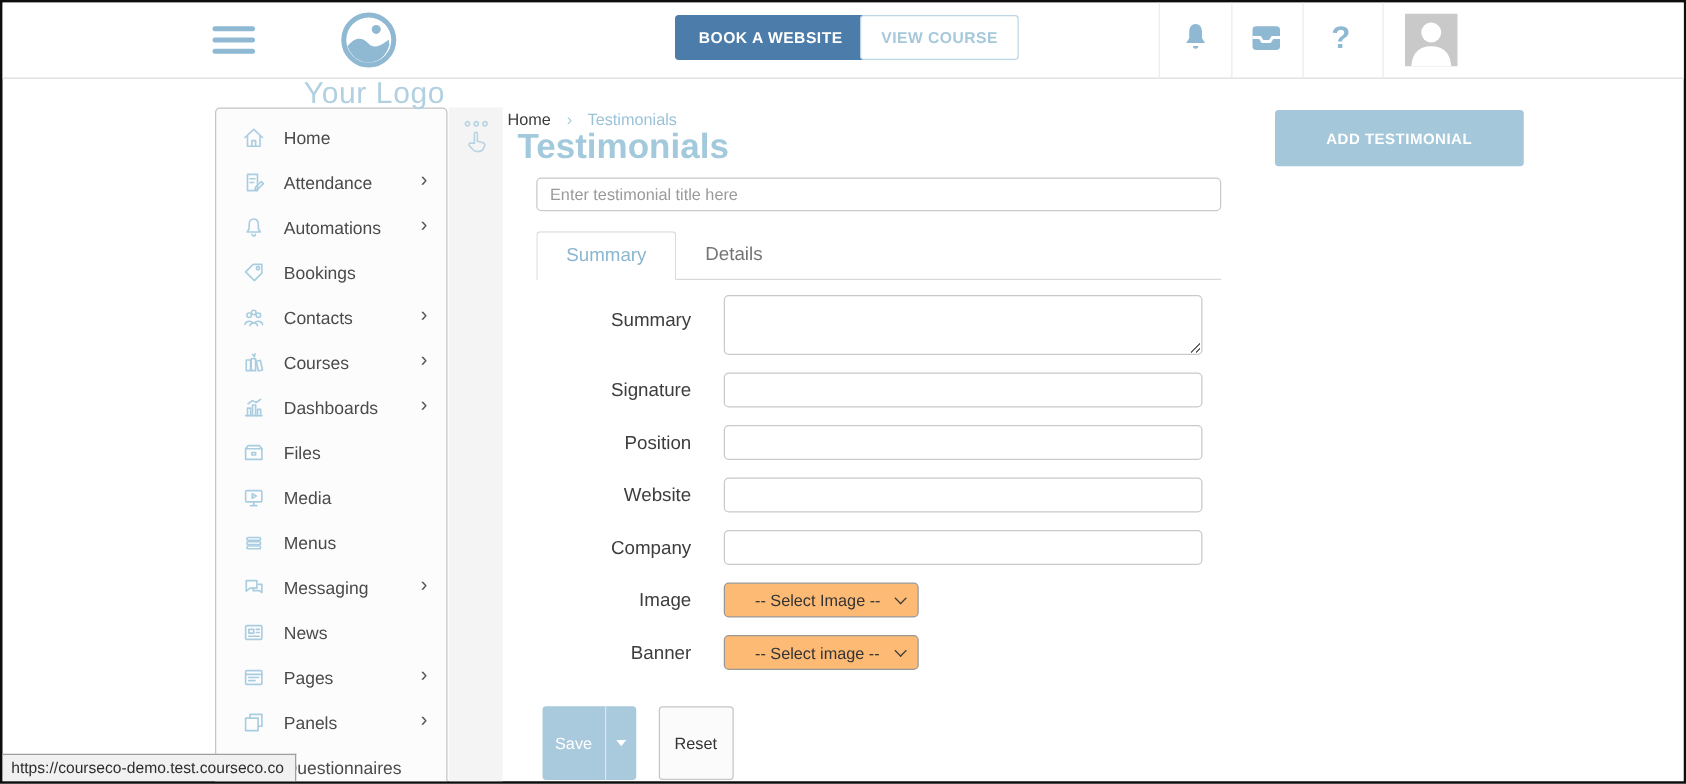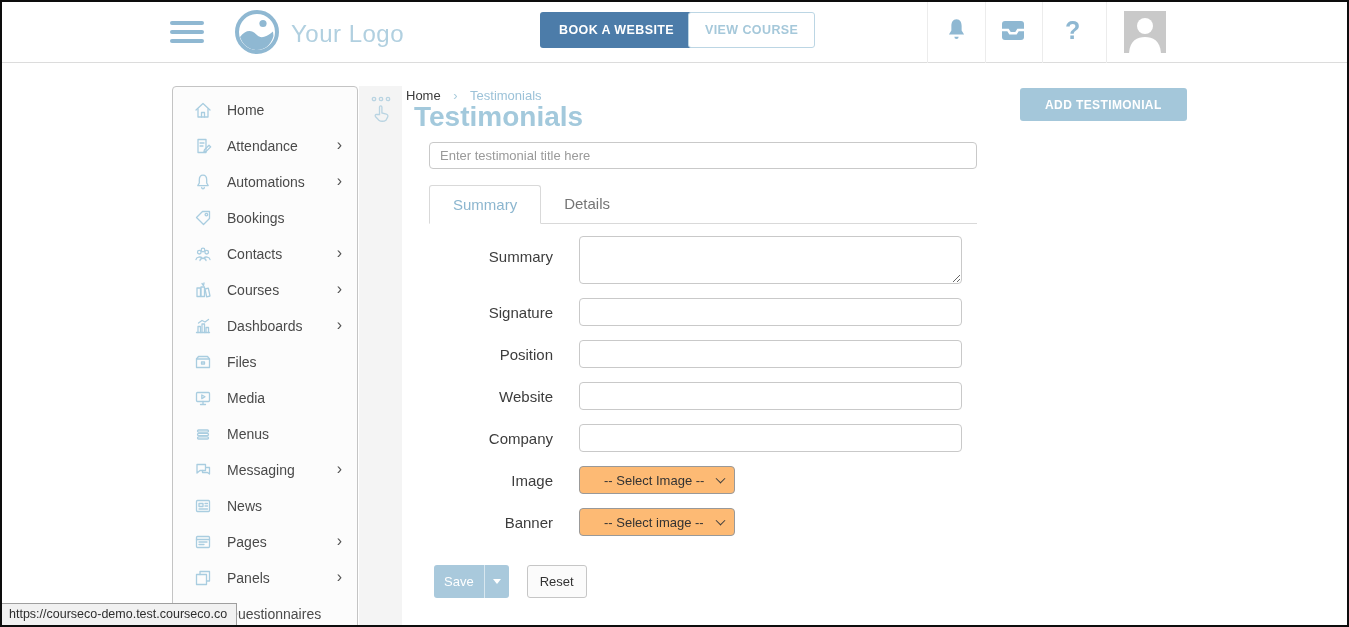--- a/index.html
+++ b/index.html
@@ -20,21 +20,21 @@
     --sidebar-icon-blue: #a9cde0;
   }
 
   
   .topbar {
     position: absolute; top: 0; left: 0; right: 0; height: 61px;
     background: #fff; border-bottom: 1px solid #dcdcdc; z-index: 5;
   }
   .hamburger { position: absolute; left: 168px; top: 19px; width: 34px; cursor: pointer; }
   .hamburger span { display: block; height: 4px; border-radius: 2px; background: var(--icon-blue); margin-bottom: 5px; }
-  .logo-wrap { position: absolute; left: 231px; top: 6px; display: flex; align-items: center; }
+  .logo-wrap { position: absolute; left: 231px; top: 6px; display: flex; align-items: center; flex-direction: column; }
   .logo-text { margin-left: 10px; font-size: 24px; color: #b1d0e0; letter-spacing: .5px; }
   .btn-book {
     position: absolute; left: 538px; top: 10px; height: 36px; padding: 0 19px;
     background: var(--dark-blue); color: #fff; border: none; border-radius: 3px;
     font-size: 12.5px; font-weight: bold; letter-spacing: .4px; cursor: pointer;
     font-family: "Liberation Sans", sans-serif;
   }
   .btn-view {
     position: absolute; left: 686px; top: 10px; height: 36px; padding: 0 16px;
     background: #fff; color: #a5c8da; border: 1px solid #bcd6e4; border-radius: 3px;
@@ -60,21 +60,21 @@
   .rail { position: absolute; left: 357px; top: 84px; width: 43px; height: 543px; background: #f4f4f4; z-index: 1; text-align: center; }
   .rail .hand { display: inline-block; margin-top: 9px; }
 
   
   .breadcrumb { position: absolute; left: 404px; top: 86px; font-size: 13px; }
   .breadcrumb .crumb-home { color: #3b3b3b; cursor: pointer; }
   .breadcrumb .crumb-sep { color: #a8cbdc; margin: 0 9px; }
   .breadcrumb .crumb-current { color: var(--light-blue-text); }
   .page-title { position: absolute; left: 412px; top: 99px; font-size: 28px; font-weight: bold; color: #a3c9dc; }
   .btn-add {
-    position: absolute; left: 1018px; top: 86px; height: 33px; padding: 0 25px;
+    position: absolute; left: 1018px; top: 86px; height: 45px; padding: 0 41px;
     background: var(--accent-blue); color: #fff; border: none; border-radius: 3px;
     font-size: 12px; font-weight: bold; letter-spacing: .4px; cursor: pointer;
     font-family: "Liberation Sans", sans-serif;
   }
   .title-input {
     position: absolute; left: 427px; top: 140px; width: 548px; height: 27px;
     border: 1px solid #c9c9c9; border-radius: 4px; padding: 0 10px; font-size: 13px;
     color: #0f172a; font-family: "Liberation Sans", sans-serif; outline: none;
   }
   .title-input::placeholder { color: #9a9a9a; }
@@ -111,21 +111,21 @@
     transform: translateY(-70%) rotate(45deg);
     border-right: 1.7px solid #3d3d3d; border-bottom: 1.7px solid #3d3d3d; pointer-events: none;
   }
 
   .actions { position: absolute; left: 432px; top: 563px; display: flex; }
   .btn-save {
     display: flex; align-items: stretch; background: #a9c9dc; color: #fff;
     border: none; border-radius: 3px; font-size: 13px; cursor: pointer; overflow: hidden;
     font-family: "Liberation Sans", sans-serif; padding: 0;
   }
-  .btn-save .sv-label { padding: 9px 10px; }
+  .btn-save .sv-label { padding: 22px 10px; }
   .btn-save .sv-caret-box { display: flex; align-items: center; padding: 0 8px; border-left: 1px solid rgba(255,255,255,.55); }
   .caret { width: 0; height: 0; border-left: 4px solid transparent; border-right: 4px solid transparent; border-top: 5px solid #fff; }
   .btn-reset {
     margin-left: 18px; padding: 0 12px; background: #fbfbfb; color: #333;
     border: 1px solid #c6c6c6; border-radius: 3px; font-size: 13px; cursor: pointer;
     font-family: "Liberation Sans", sans-serif;
   }
 
   .status-tip {
     position: absolute; left: 0; bottom: 0; height: 22px; padding: 3px 9px 0 7px;

